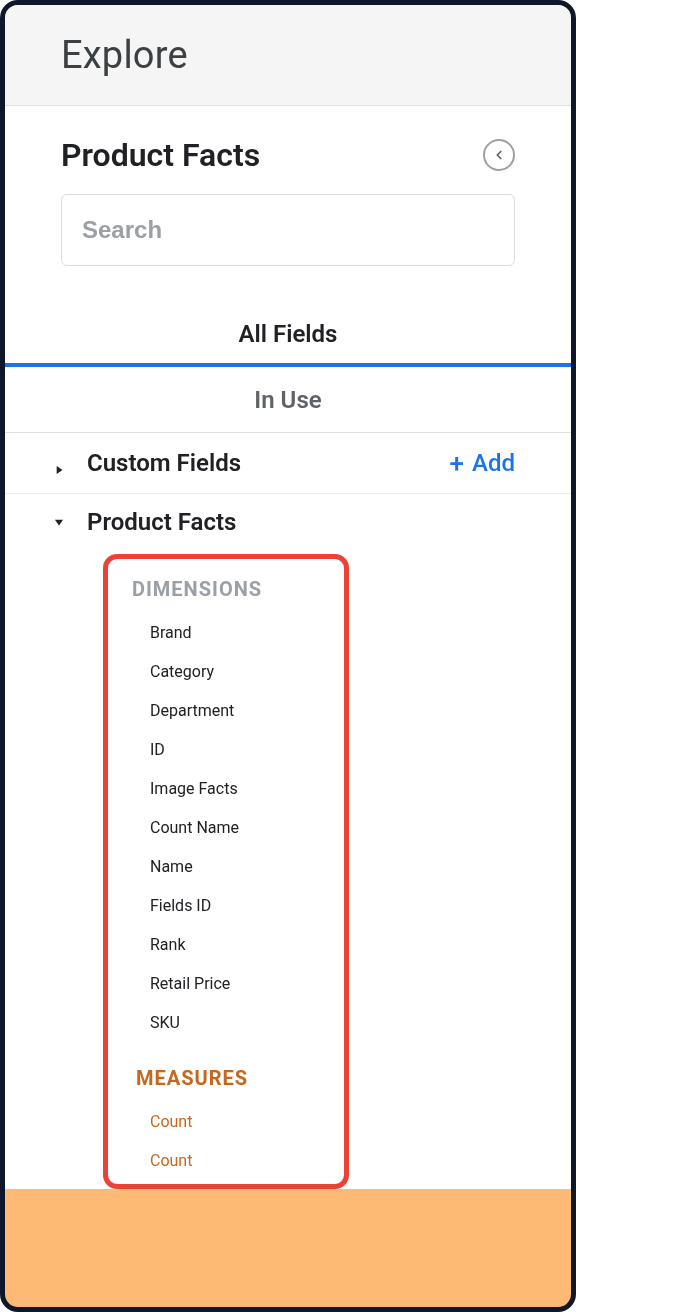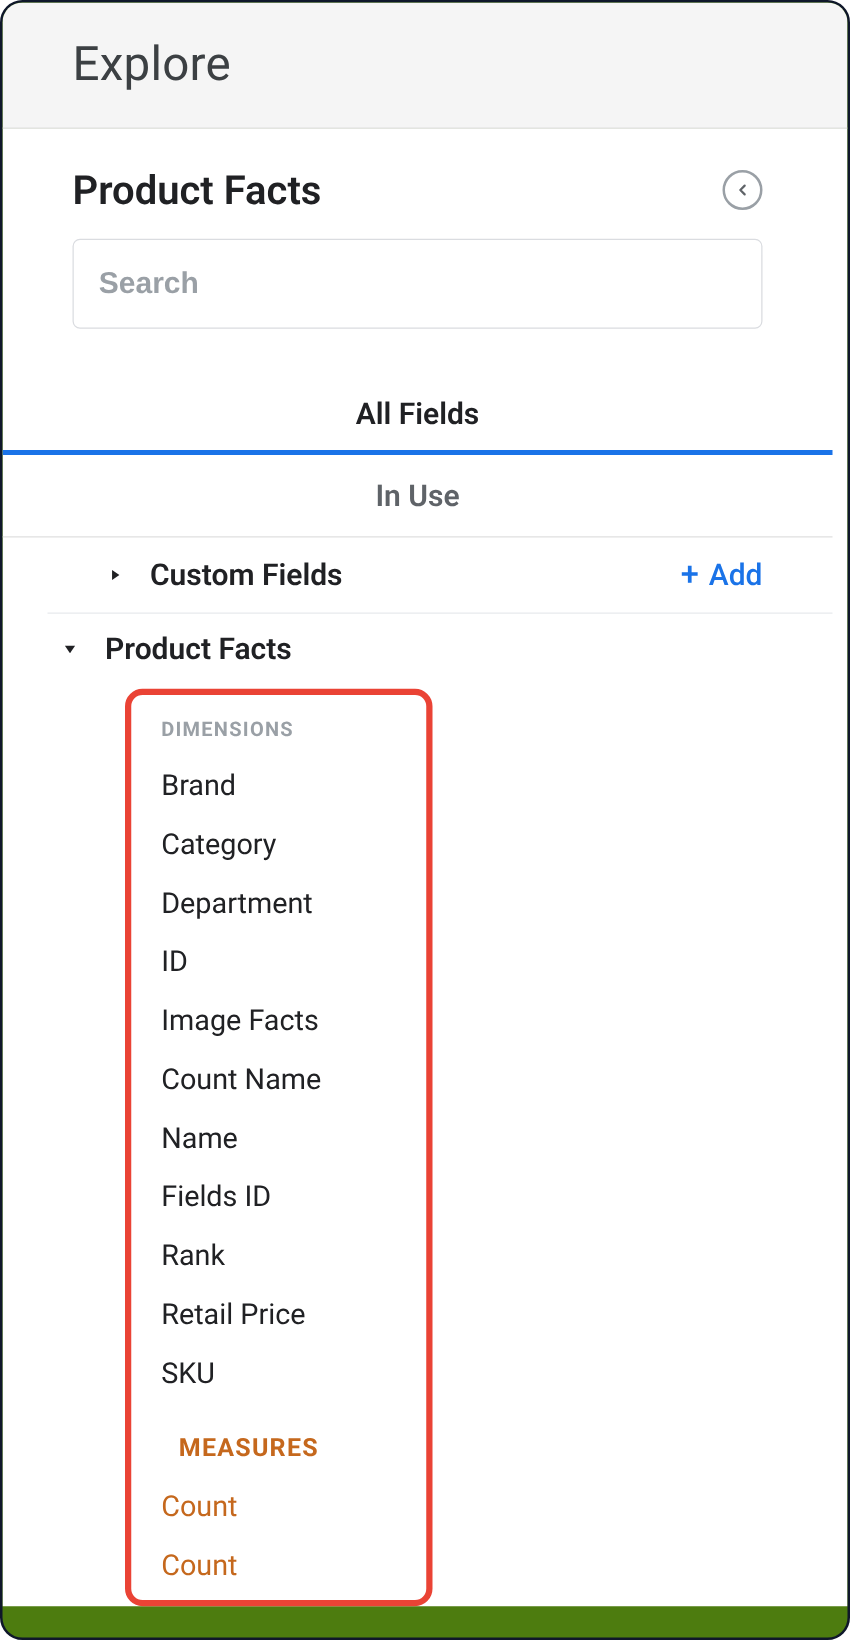--- a/index.html
+++ b/index.html
@@ -5,41 +5,41 @@
 * { box-sizing: border-box; margin: 0; padding: 0; }
 html, body { height: 100%; }
 body {
   font-family: -apple-system, BlinkMacSystemFont, "Segoe UI", Roboto, Helvetica, Arial, sans-serif;
   background: #fff;
   width: 680px;
   height: 1312px;
   position: relative;
 }
 .frame {
-  width: 680px;
+  width: 576px;
   height: 1312px;
-  border: 2px solid #0f172a;
+  border: 5px solid #0f172a;
   border-radius: 18px;
   overflow: hidden;
-  background: #4d7c0f;
+  background: #fdba74;
 }
 .header {
   background: #f5f5f5;
   padding: 28px 40px 28px 56px;
   border-bottom: 1px solid #e0e0e0;
 }
 .header-title {
   font-size: 38px;
   font-weight: 400;
   color: #3c4043;
   letter-spacing: 0.2px;
 }
 .content {
   background: #fff;
-  padding: 30px 12px 0 0;
+  padding: 30px 0 0 0;
 }
 .section-title-row {
   display: flex;
   align-items: center;
   justify-content: space-between;
   padding: 0 56px 20px 56px;
 }
 .section-title {
   font-size: 32px;
   font-weight: 600;
@@ -93,24 +93,23 @@
 }
 .tab.active::after {
   content: "";
   position: absolute;
   left: 0; right: 0; bottom: -1px;
   height: 4px;
   background: #1a73e8;
 }
 .row {
   display: flex;
-  align-items: center;
+  align-items: flex-end;
   padding: 16px 56px 16px 40px;
   border-bottom: 1px solid #e8eaed;
-  margin-left: 36px;
 }
 .caret {
   width: 28px;
   display: flex;
   align-items: center;
   justify-content: center;
   margin-right: 14px;
 }
 .row-label {
   font-size: 24px;
@@ -139,38 +138,39 @@
   color: #202124;
 }
 .highlight-box {
   margin: 8px 0 0 98px;
   width: 246px;
   border: 5px solid #ea4335;
   border-radius: 14px;
   padding: 18px 24px 4px 24px;
 }
 .heading-dim {
-  font-size: 16px;
+  font-size: 20px;
   font-weight: 700;
   color: #9aa0a6;
   letter-spacing: 1px;
   margin-bottom: 12px;
 }
 .heading-meas {
   font-size: 20px;
   font-weight: 700;
   color: #c5681d;
   letter-spacing: 1px;
-  margin: 24px 0 12px 14px;
+  margin: 24px 0 12px 4px;
 }
 .field-item {
-  font-size: 23px;
+  font-size: 16px;
   color: #202124;
   padding: 10px 0;
   cursor: pointer;
+  margin-left: 18px;
 }
 .field-item.measure {
   color: #c5681d;
 }
 </style>
 </head>
 <body>
 
 <div class="frame">
 

